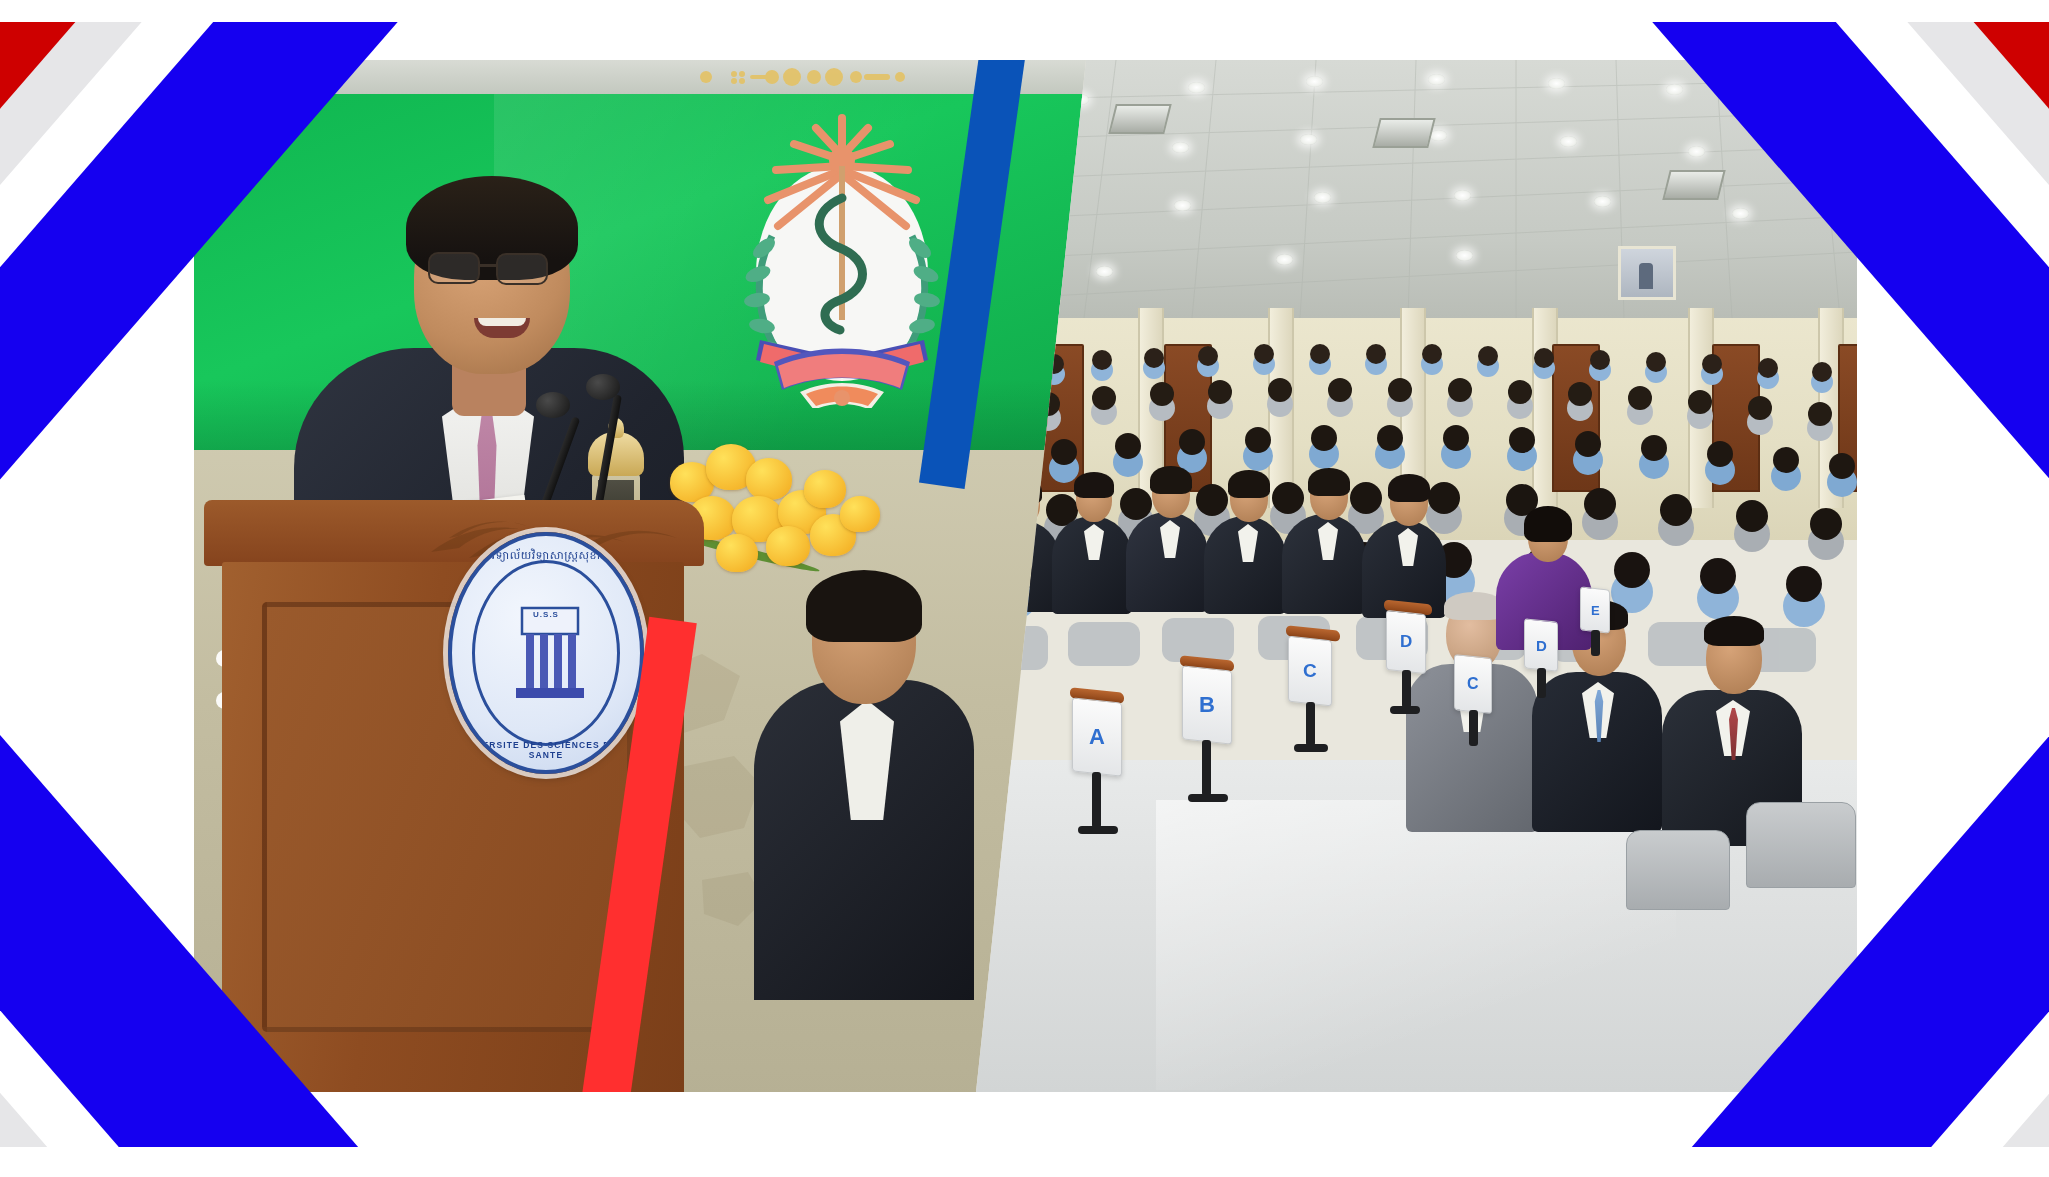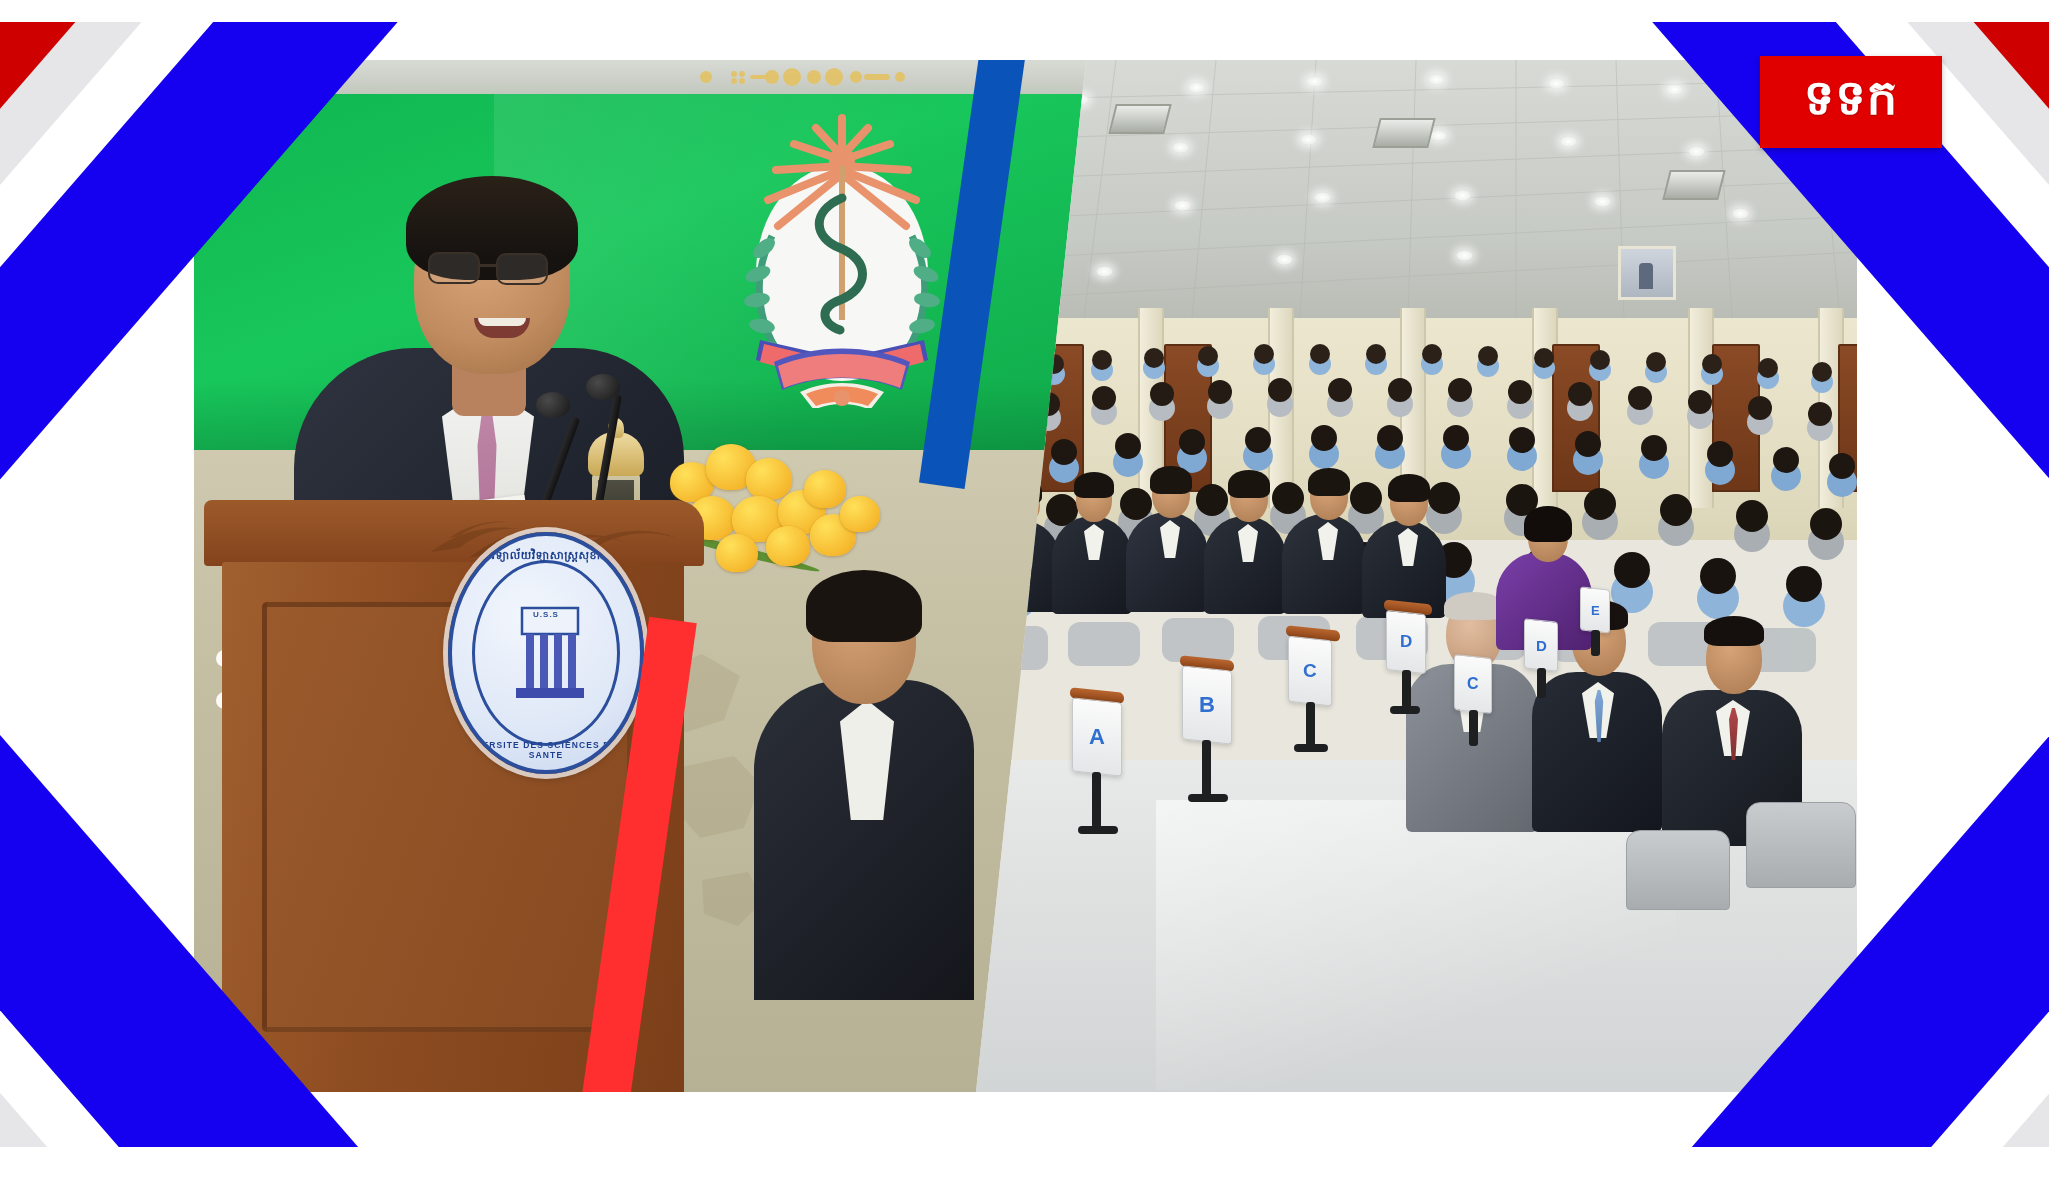--- a/index.html
+++ b/index.html
@@ -131,21 +131,21 @@
     border:4px solid #2b4f9c;
     box-shadow:0 0 0 5px rgba(255,255,255,.72), 0 3px 10px rgba(0,0,0,.35);
     overflow:hidden;
   }
   .seal-inner{
     position:absolute; left:20px; top:24px; right:20px; bottom:24px;
     border:3px solid #2b4f9c; border-radius:50%;
   }
   .seal-kh{
     position:absolute; left:0; right:0; top:12px;
-    text-align:center; font-size:11px; color:#1d3f8f; letter-spacing:.5px;font-weight:bold;
+    text-align:center; font-size:11px; color:#1d3f8f; letter-spacing:.5px;
   }
   .seal-fr{
     position:absolute; left:0; right:0; bottom:10px;
     text-align:center; font-size:8.5px; font-weight:bold; color:#1d3f8f;
     letter-spacing:1.1px;
   }
   .seal-bldg{
     position:absolute; left:60px; top:70px; width:76px; height:98px;
   }
   .seal-abbr{
@@ -998,19 +998,14 @@
 
     <div class="band wht-tl"></div>
     <div class="band wht-bl"></div>
     <div class="band wht-tr"></div>
     <div class="band wht-br"></div>
 
     <div class="strip-top"></div>
     <div class="strip-bot"></div>
   </div>
 
-  <div class="logo">
-    <div class="logo-diag"></div>
-    <div class="logo-diag2"></div>
-    <div class="logo-text">ទទក</div>
-  </div>
 
 </div>
 
 </body></html>

